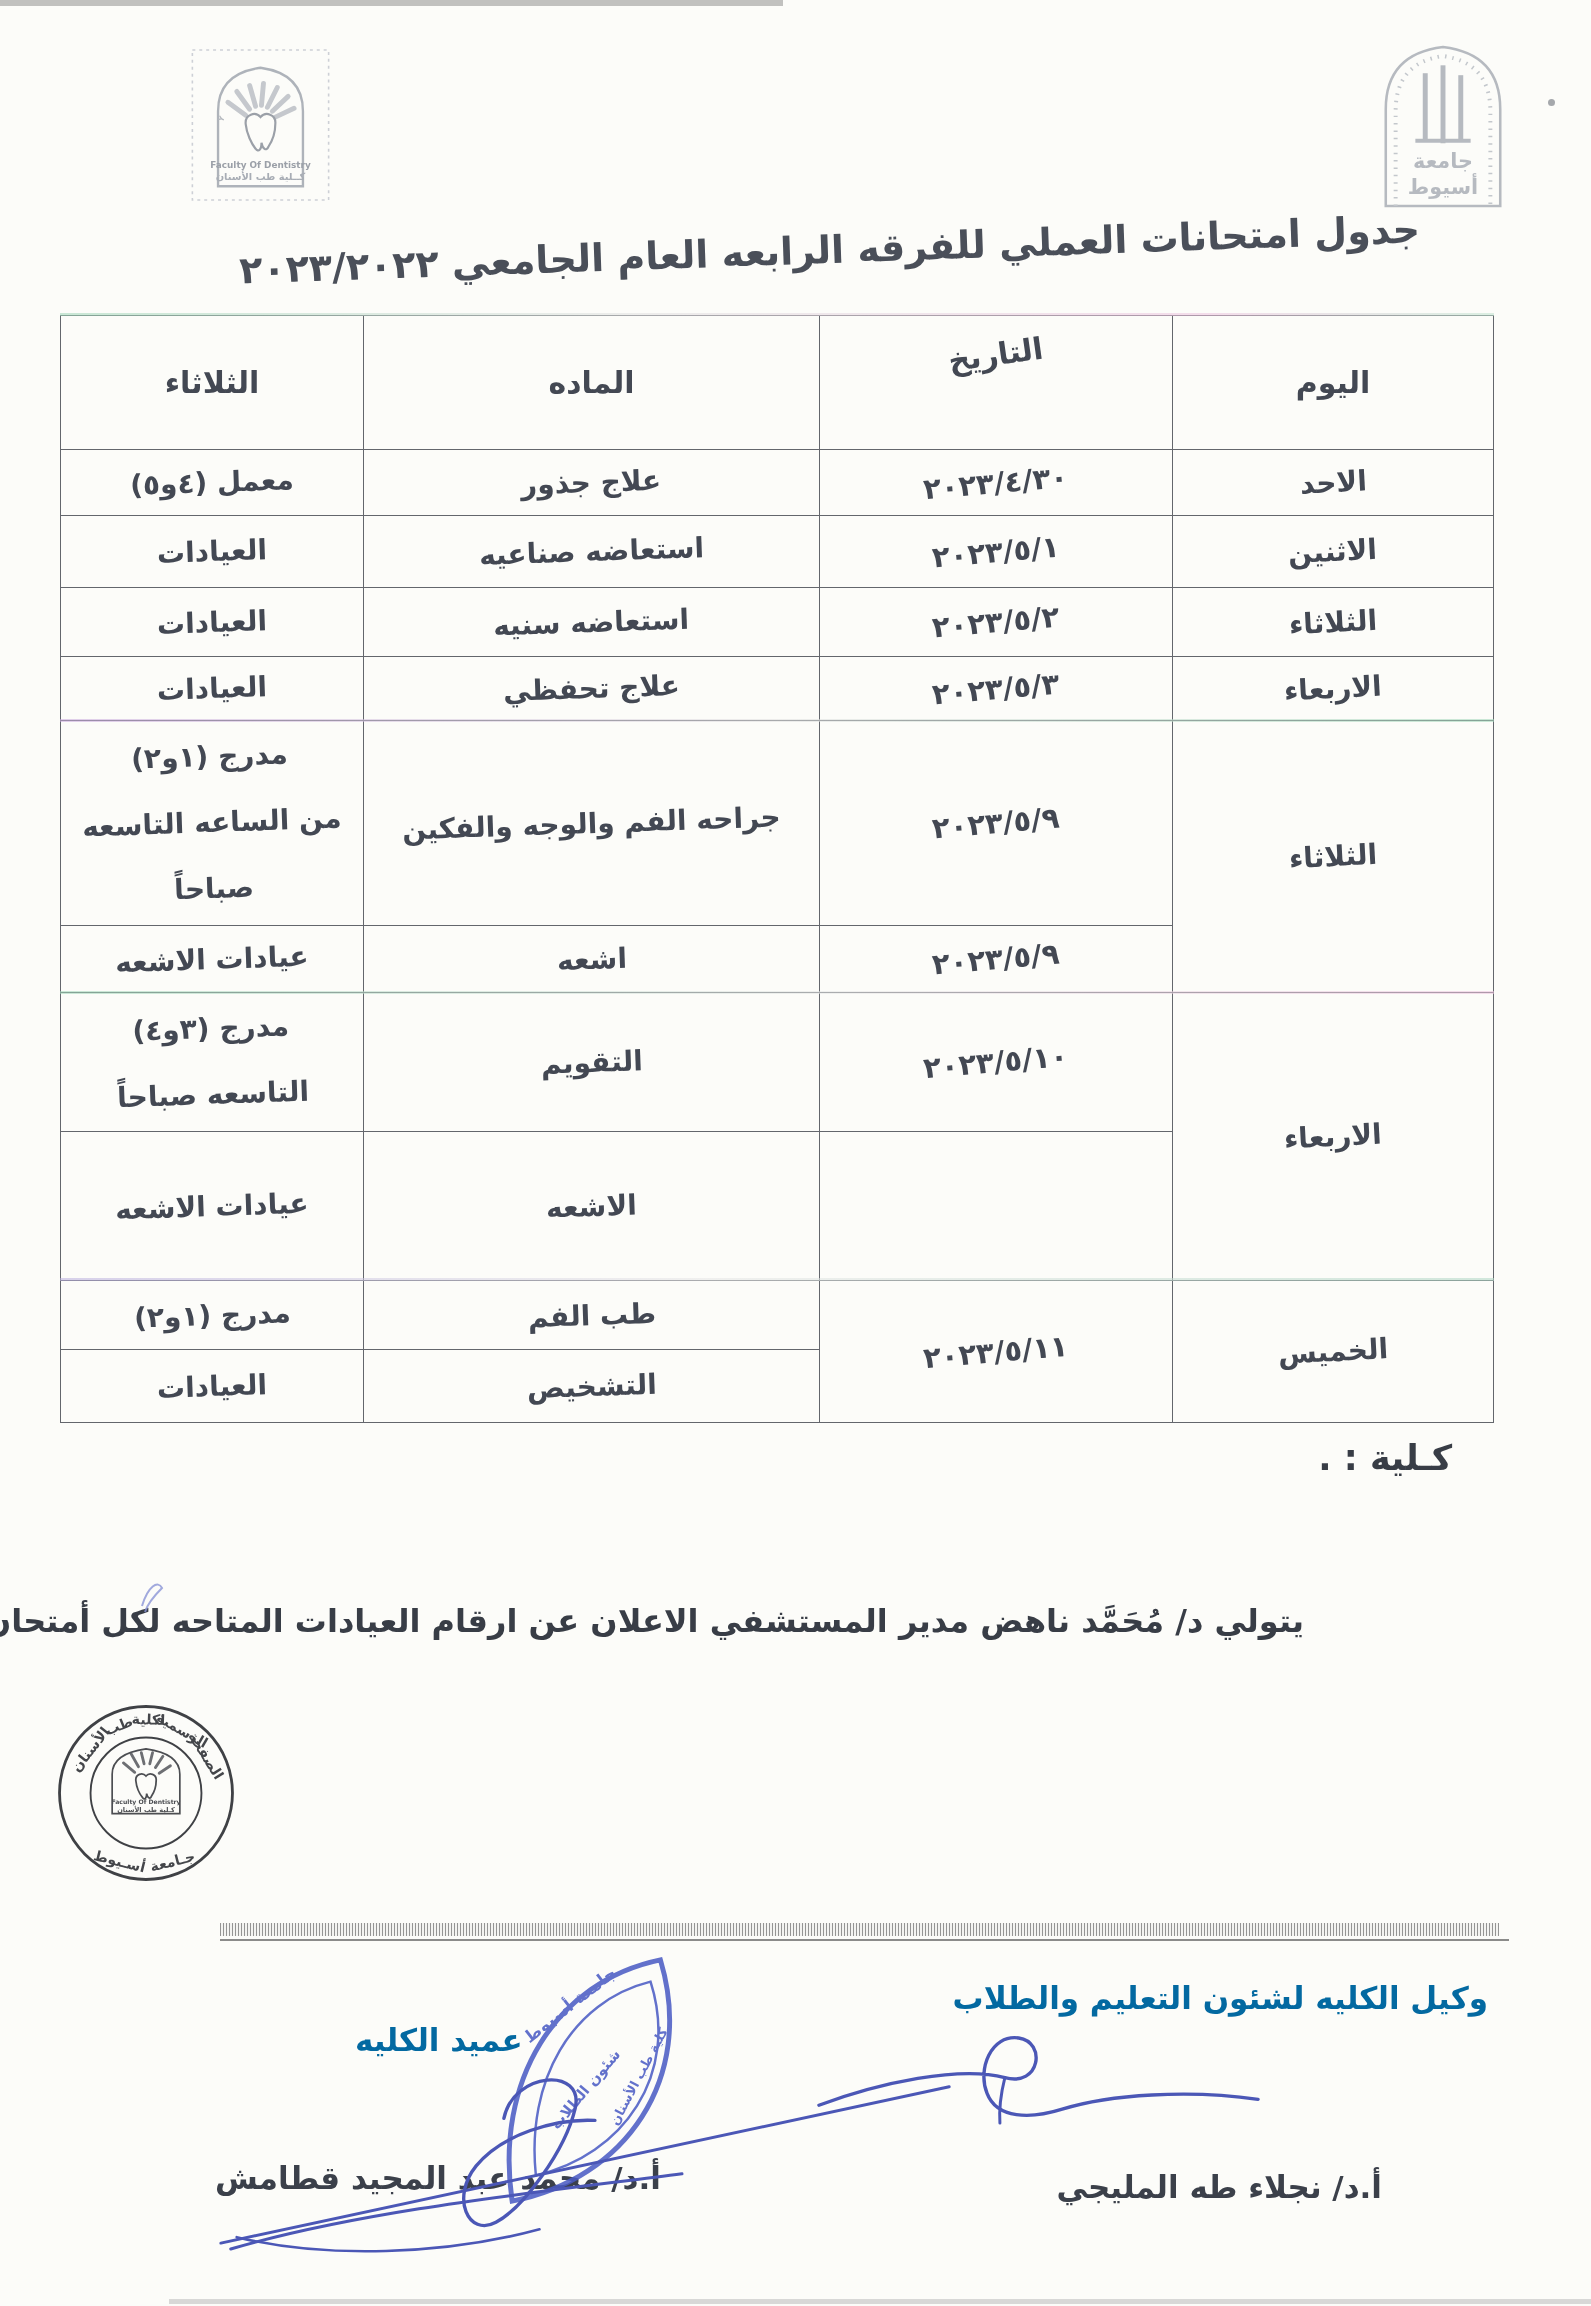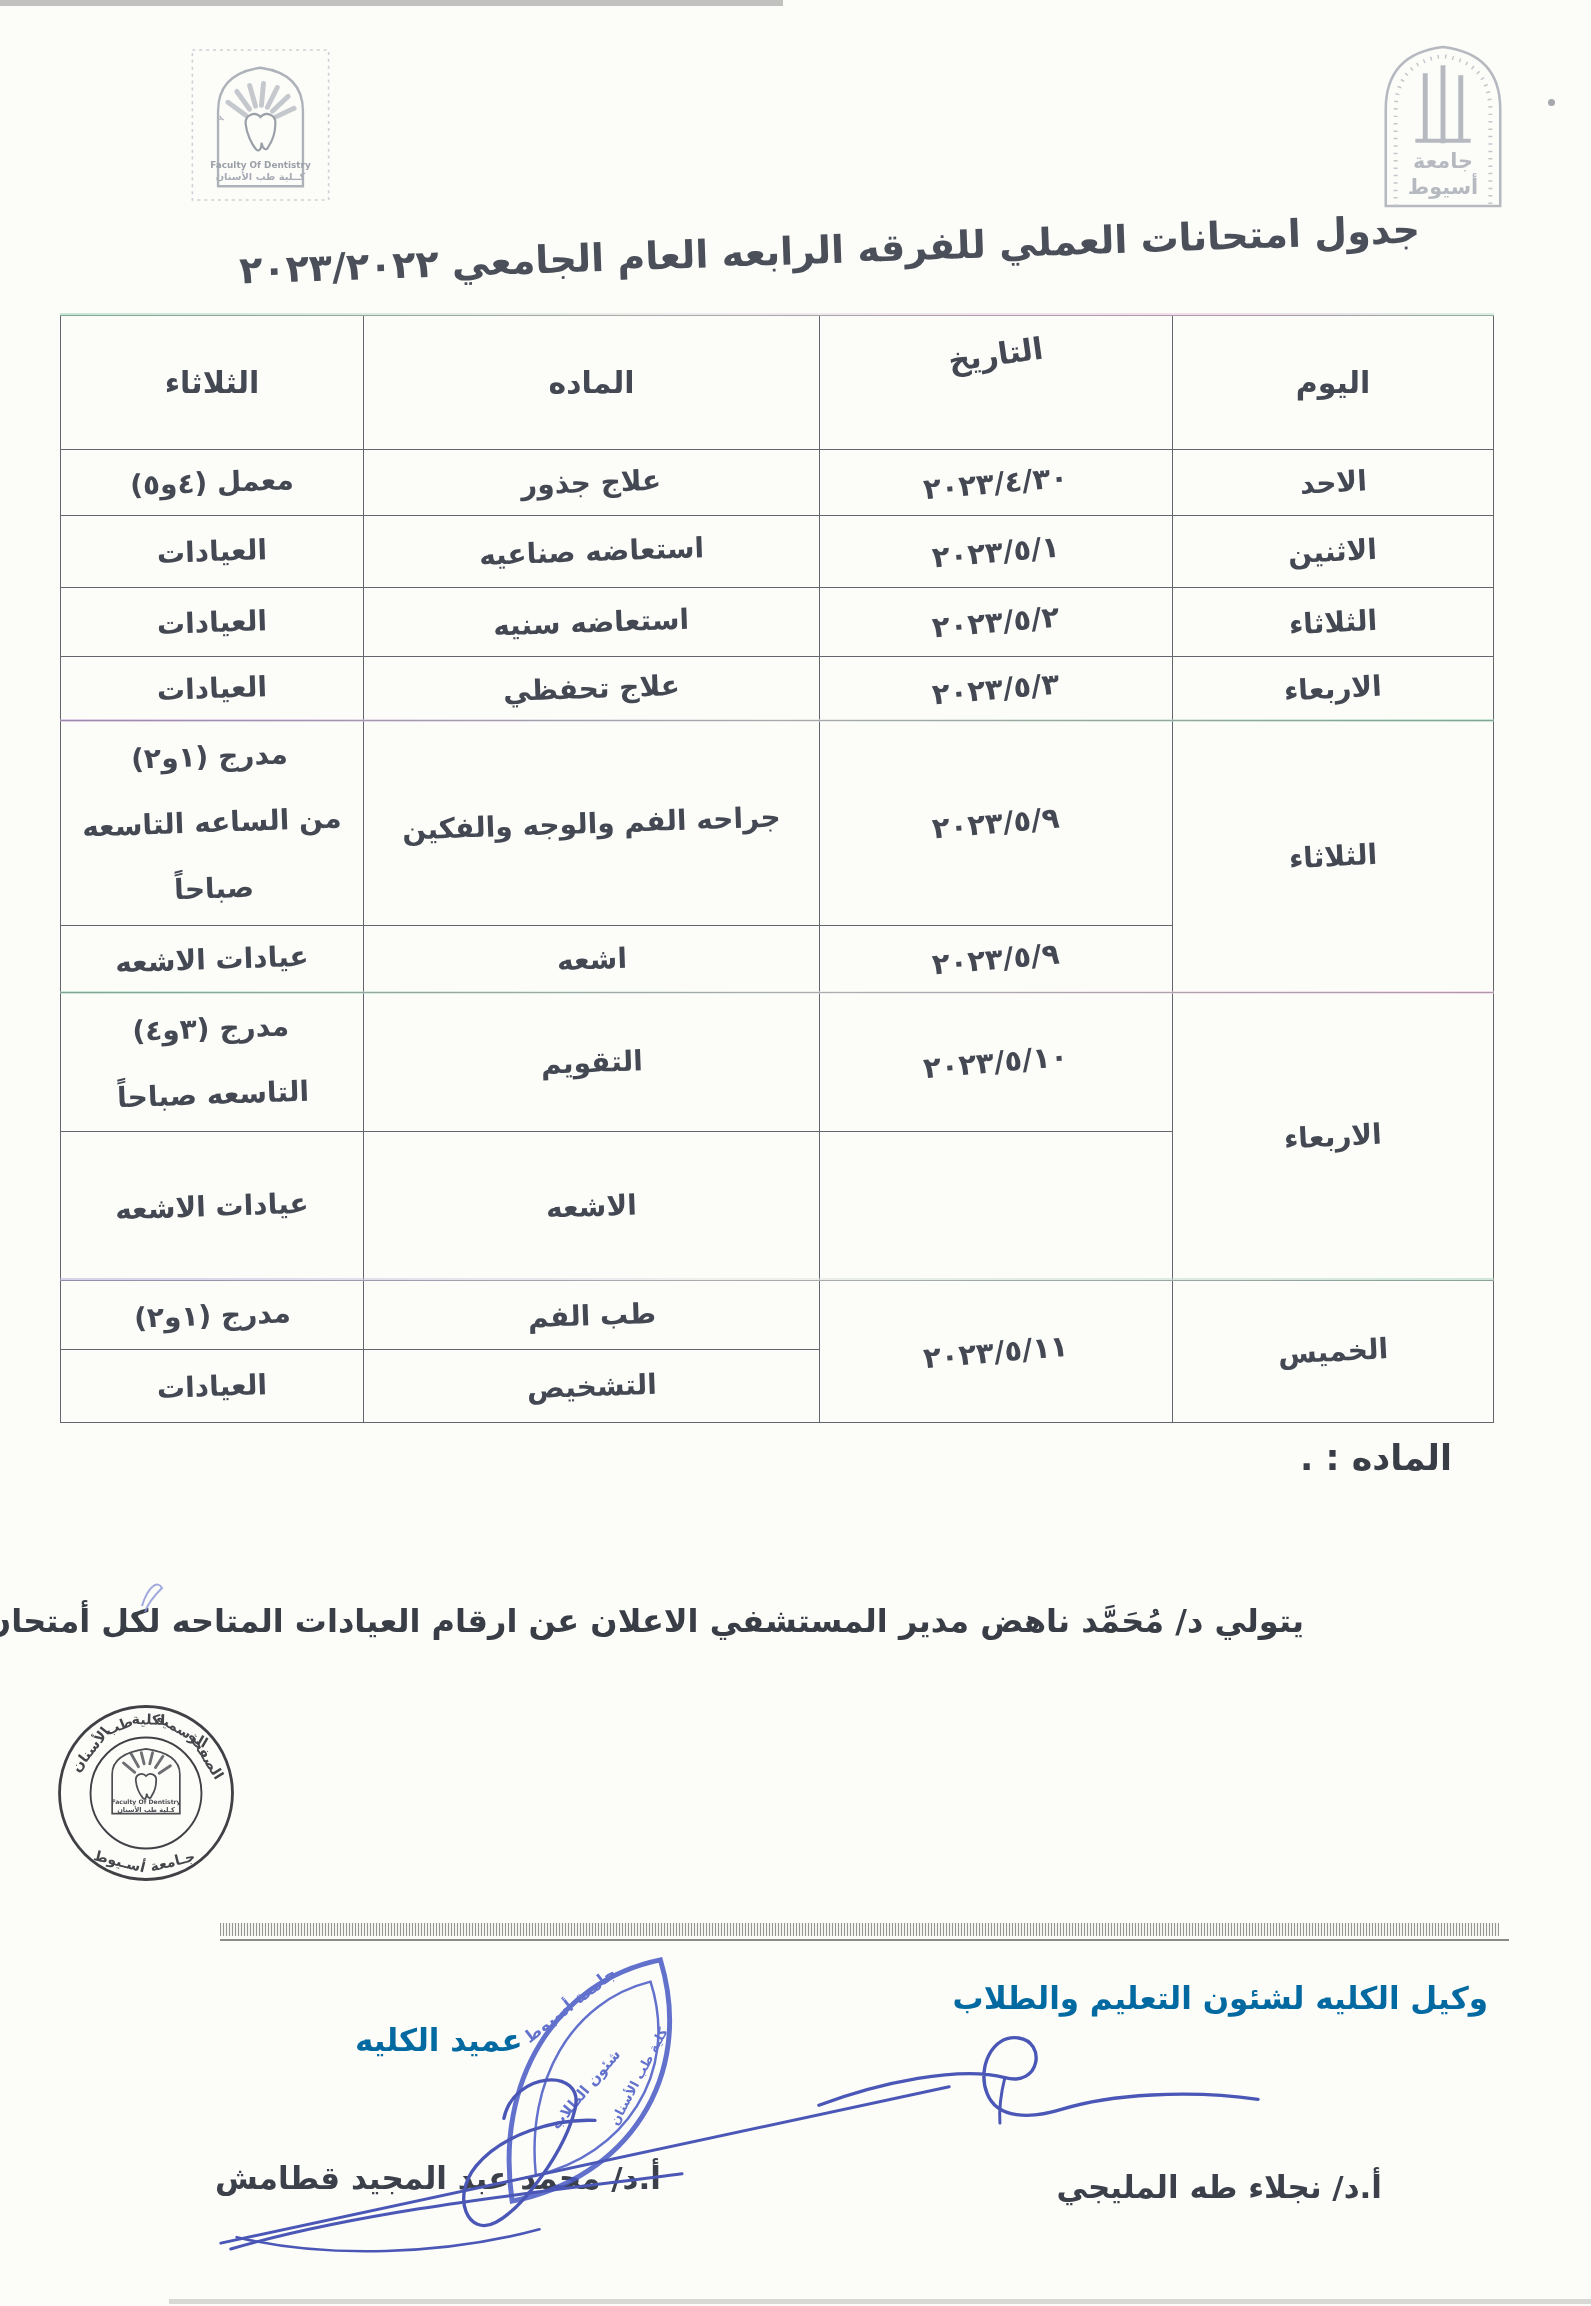--- a/index.html
+++ b/index.html
@@ -183,21 +183,21 @@
         <td><span class="cell">العيادات</span></td>
       </tr>
     </tbody>
   </table>
 
   <div class="abs tint tint1"></div>
   <div class="abs tint tint2"></div>
   <div class="abs tint tint3"></div>
   <div class="abs tint tint4"></div>
 
-  <div class="abs remark remark-heading">الماده : .</div>
+  <div class="abs remark remark-heading">كـلية : .</div>
   <div class="abs remark remark-line2">يتولي د/ مُحَمَّد ناهض مدير المستشفي الاعلان عن ارقام العيادات المتاحه لكل أمتحان</div>
 
   <svg class="abs" style="left:137px;top:1572px" width="34" height="44" viewBox="0 0 34 44">
     <path d="M6,34 C12,14 22,8 26,16 C20,22 12,30 9,40" fill="none" stroke="#8a93d6" stroke-width="2" opacity=".8"></path>
   </svg>
 
   <svg class="abs" style="left:53px;top:1699px" width="188" height="188" viewBox="0 0 200 200">
     <circle cx="100" cy="100" r="92" fill="none" stroke="#3f4145" stroke-width="3"></circle>
     <circle cx="100" cy="100" r="59" fill="none" stroke="#3f4145" stroke-width="2"></circle>
     <g font-size="15" font-weight="700" fill="#44464a" text-anchor="middle">

